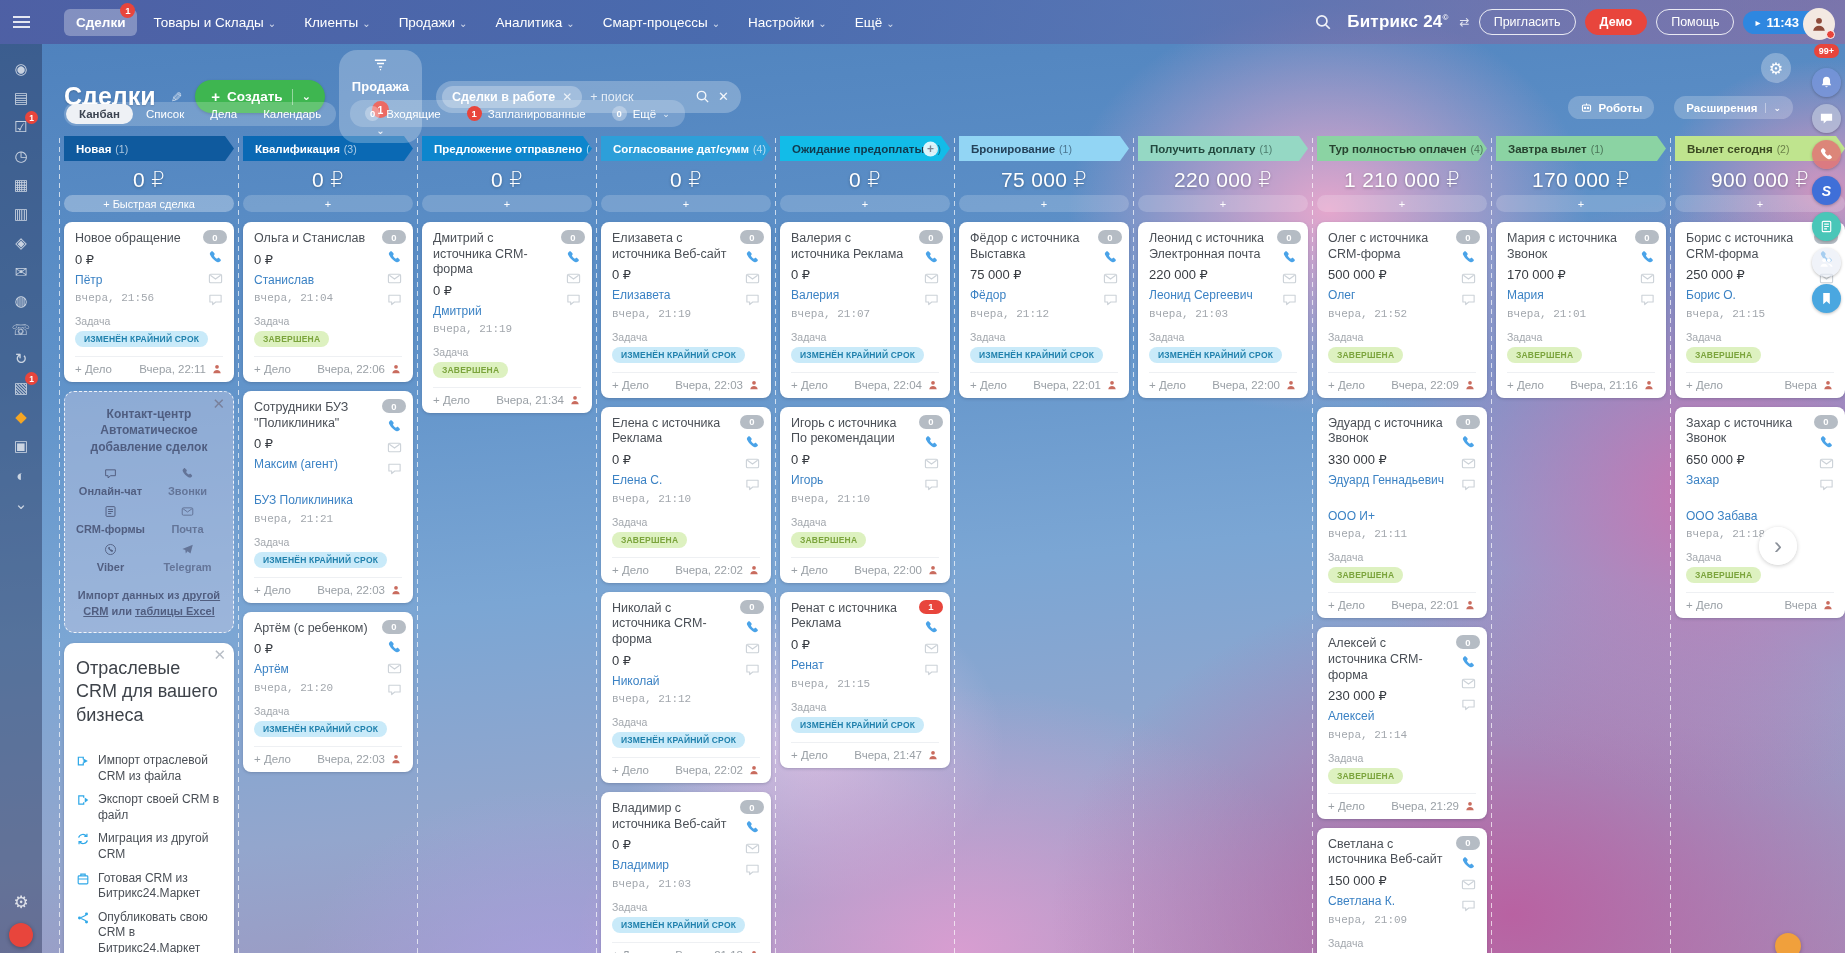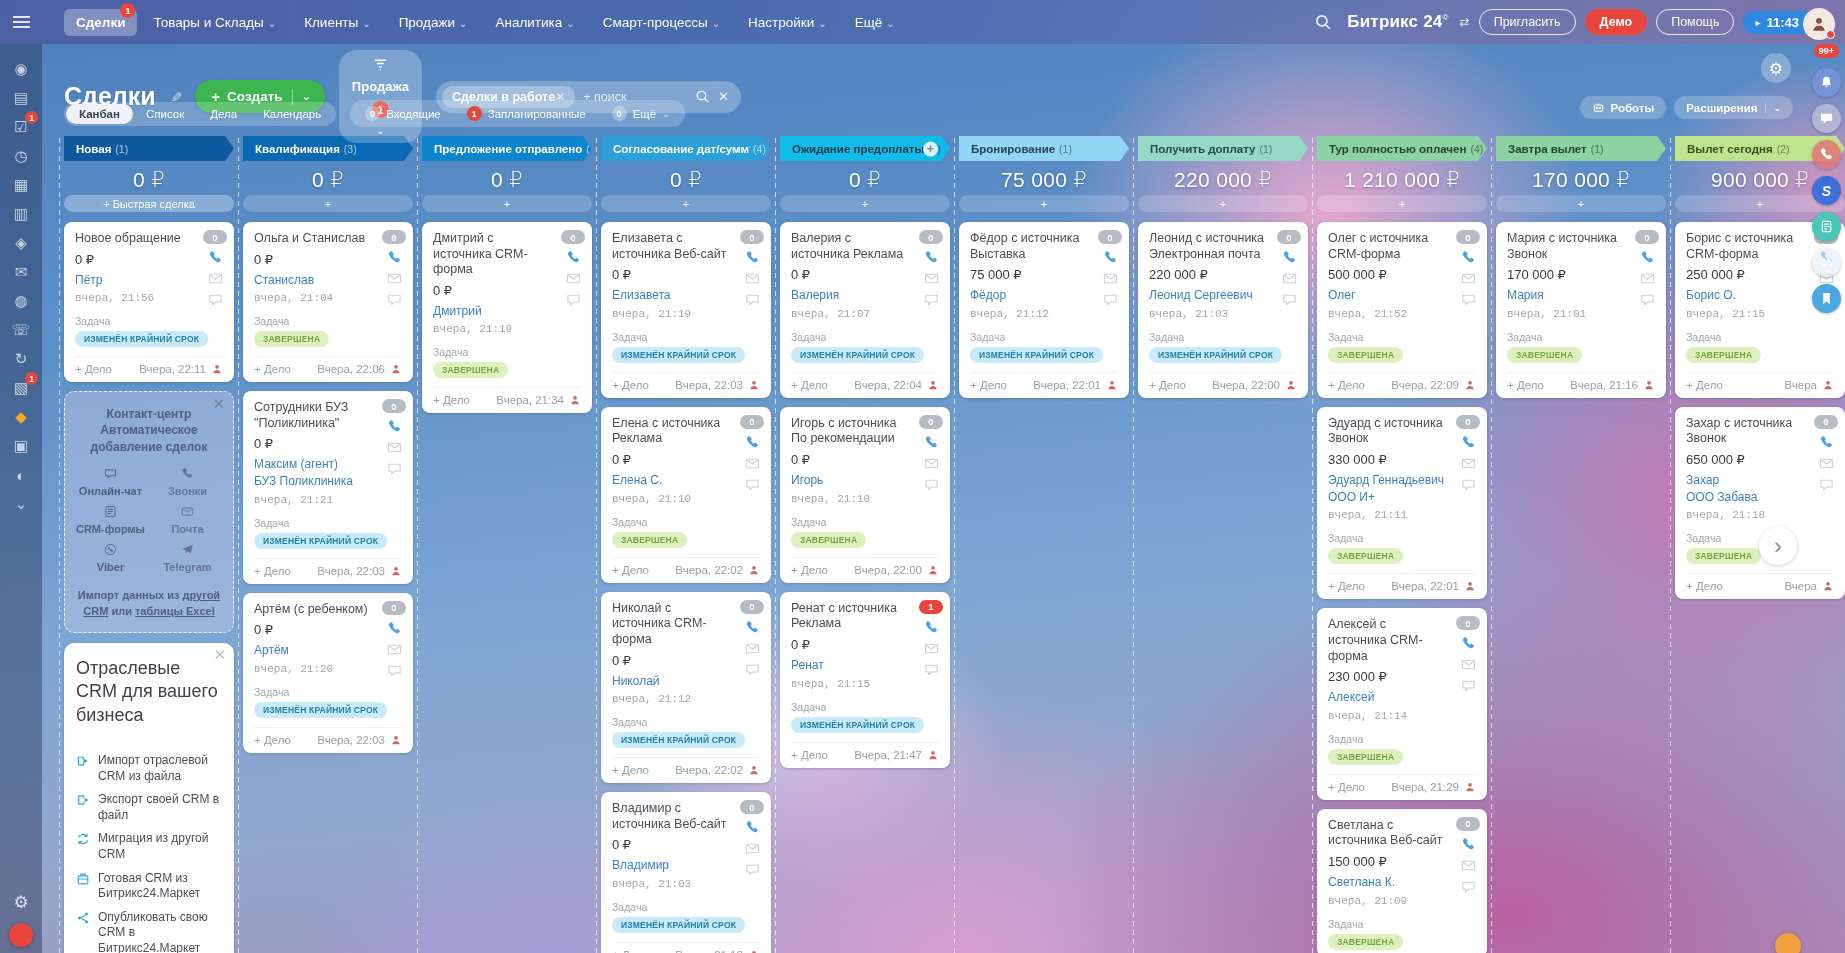--- a/index.html
+++ b/index.html
@@ -60,36 +60,36 @@
   .title-pin { font-size:14px; opacity:.7; cursor:pointer; transform:rotate(90deg); display:inline-block; }
   .create-btn { display:flex; align-items:center; background:#3eb650; border-radius:19px; padding:8px 6px 8px 16px; font-size:13.5px; font-weight:bold; color:#fff; cursor:pointer; box-shadow:0 1px 3px rgba(0,0,0,.2); }
   .create-btn .plus { margin-right:7px; font-size:15px; }
   .create-btn .divider { width:1px; height:16px; background:rgba(255,255,255,.45); margin:0 9px; }
   .create-btn .chev { font-size:11px; padding-right:8px; }
   .filter-pill { display:flex; align-items:center; gap:7px; background:rgba(255,255,255,.25); border-radius:18px; padding:7px 13px; font-size:13px; font-weight:bold; cursor:pointer;flex-direction:column; }
   .filter-pill .ic { width:15px; height:15px; color:#fff; }
   .f-badge { min-width:17px; height:17px; border-radius:9px; background:#e8453c; font-size:10.5px; font-weight:bold; display:flex; align-items:center; justify-content:center; padding:0 4px; }
   .filter-pill .chev { font-size:10px; opacity:.85; }
   .search-pill { display:flex; align-items:center; gap:8px; background:rgba(255,255,255,.25); border-radius:18px; padding:5px 12px 5px 6px; width:305px; cursor:text; }
-  .search-chip { display:flex; align-items:center; background:rgba(255,255,255,.28); border-radius:14px; padding:4px 10px; font-size:12.5px; font-weight:bold; white-space:nowrap; }
+  .search-chip { display:flex; align-items:center; gap:7px; background:rgba(255,255,255,.28); border-radius:14px; padding:4px 10px; font-size:12.5px; font-weight:bold; white-space:nowrap; }
   .search-chip .x { font-size:12px; opacity:.8; cursor:pointer; }
   .search-ph { font-size:12.5px; color:rgba(255,255,255,.8); flex:1; }
   .search-pill .mag { width:15px; height:15px; color:rgba(255,255,255,.9); }
   .search-pill .clear { font-size:13px; color:rgba(255,255,255,.9); cursor:pointer; }
   .board-gear { position:absolute; top:53px; right:54px; width:30px; height:30px; border-radius:50%; background:rgba(255,255,255,.28); display:flex; align-items:center; justify-content:center; color:#fff; font-size:16px; cursor:pointer; z-index:40; }
 
   
   .tabsbar { position:absolute; top:100px; left:64px; right:0; display:flex; align-items:center; z-index:40; }
   .tab-group { display:flex; align-items:center; background:rgba(255,255,255,.2); border-radius:13px; padding:2px; margin-right:14px; }
   .tab { padding:4px 13px; font-size:11.5px; color:#fff; border-radius:11px; cursor:pointer; white-space:nowrap; display:flex; align-items:center; gap:6px; }
   .tab.active { background:#eef1f5; color:#3d4552; font-weight:bold; }
   .cnt { min-width:15px; height:15px; border-radius:8px; background:rgba(255,255,255,.3); font-size:9.5px; font-weight:bold; display:flex; align-items:center; justify-content:center; padding:0 4px; }
   .cnt.alert { background:#e8453c; }
   .tab .chev { font-size:9px; opacity:.85; }
-  .tabs-right { position:absolute; right:52px; top:-4px; display:flex; gap:8px; }
+  .tabs-right { position:absolute; right:52px; top:-4px; display:flex; gap:20px; }
   .tr-pill { display:flex; align-items:center; gap:6px; background:rgba(255,255,255,.22); border-radius:14px; padding:5px 12px; font-size:11.5px; font-weight:bold; color:#fff; cursor:pointer; }
   .tr-pill .ic { width:13px; height:13px; }
   .tr-pill .chev { font-size:9px; border-left:1px solid rgba(255,255,255,.4); padding-left:7px; margin-left:2px; }
 
   
   .board { position:absolute; top:136px; left:42px; right:0; bottom:0; display:flex; padding-left:22px; overflow:hidden; z-index:30; }
   .kcol { flex:0 0 auto; width:170px; margin-right:9px; position:relative; }
   .kcol::before { content:''; position:absolute; left:-5px; top:2px; bottom:0; width:1px;
     background:repeating-linear-gradient(180deg, rgba(255,255,255,.68) 0 5px, transparent 5px 9px); }
   .kcol-head { position:relative; height:25px; display:flex; align-items:center; padding:0 12px; font-size:11.5px; font-weight:bold; white-space:nowrap; overflow:hidden;
@@ -97,21 +97,21 @@
   .kcol-head .count { font-weight:normal; opacity:.65; margin-left:4px; font-size:10.5px; }
   .head-plus { position:absolute; right:12px; top:50%; transform:translateY(-50%); width:15px; height:15px; border-radius:50%; background:rgba(255,255,255,.85); color:#7c8693; font-size:12px; line-height:14px; text-align:center; cursor:pointer; }
   .kcol-amount { text-align:center; color:#fff; font-size:21px; font-weight:300; letter-spacing:.3px; margin:7px 0 3px; text-shadow:0 1px 3px rgba(0,0,0,.28); white-space:nowrap; }
   .kcol-add { display:block; width:100%; height:17px; border:none; border-radius:9px; background:rgba(255,255,255,.3); color:#fff; font-size:11px; cursor:pointer; margin-bottom:10px; line-height:16px; }
   .kcol-add.dim { background:rgba(255,255,255,.18); }
 
   
   .card { position:relative; background:#fff; border-radius:8px; box-shadow:0 1px 3px rgba(40,50,80,.25); padding:9px 11px 7px; margin-bottom:9px; cursor:pointer; }
   .card-title { font-size:12.5px; color:#4a4f56; line-height:1.25; padding-right:28px; }
   .card-price { font-size:13px; color:#383c42; margin-top:5px; }
-  .card-link { display:block; font-size:12px; color:#3b82c4; margin-top:1px; line-height:1.3; text-decoration:none; cursor:pointer; }
+  .card-link { display:block; font-size:12px; color:#3b82c4; margin-top:20px; line-height:1.3; text-decoration:none; cursor:pointer; }
   .card-link:first-of-type { margin-top:6px; }
   .card-time { font-size:11px; color:#a2a7ad; margin-top:4px;font-family:Liberation Mono, monospace; }
   .task-label { font-size:10.5px; color:#a2a7ad; margin-top:11px; }
   .chip { display:inline-block; font-size:8.5px; font-weight:bold; padding:3px 9px; border-radius:9px; margin-top:4px; letter-spacing:.2px; }
   .chip-blue { background:#c9eaf9; color:#2081ad; }
   .chip-green { background:#ddf1c0; color:#7ba43c; }
   .card-footer { display:flex; justify-content:space-between; align-items:center; margin-top:9px; border-top:1px solid #eef0f3; padding-top:6px; font-size:11.5px; color:#9aa0a6; }
   .card-footer .add-deal { cursor:pointer; }
   .ft-right { display:flex; align-items:center; gap:5px; }
   .ft-right .ic { width:12px; height:12px; color:#c96b5e; }

